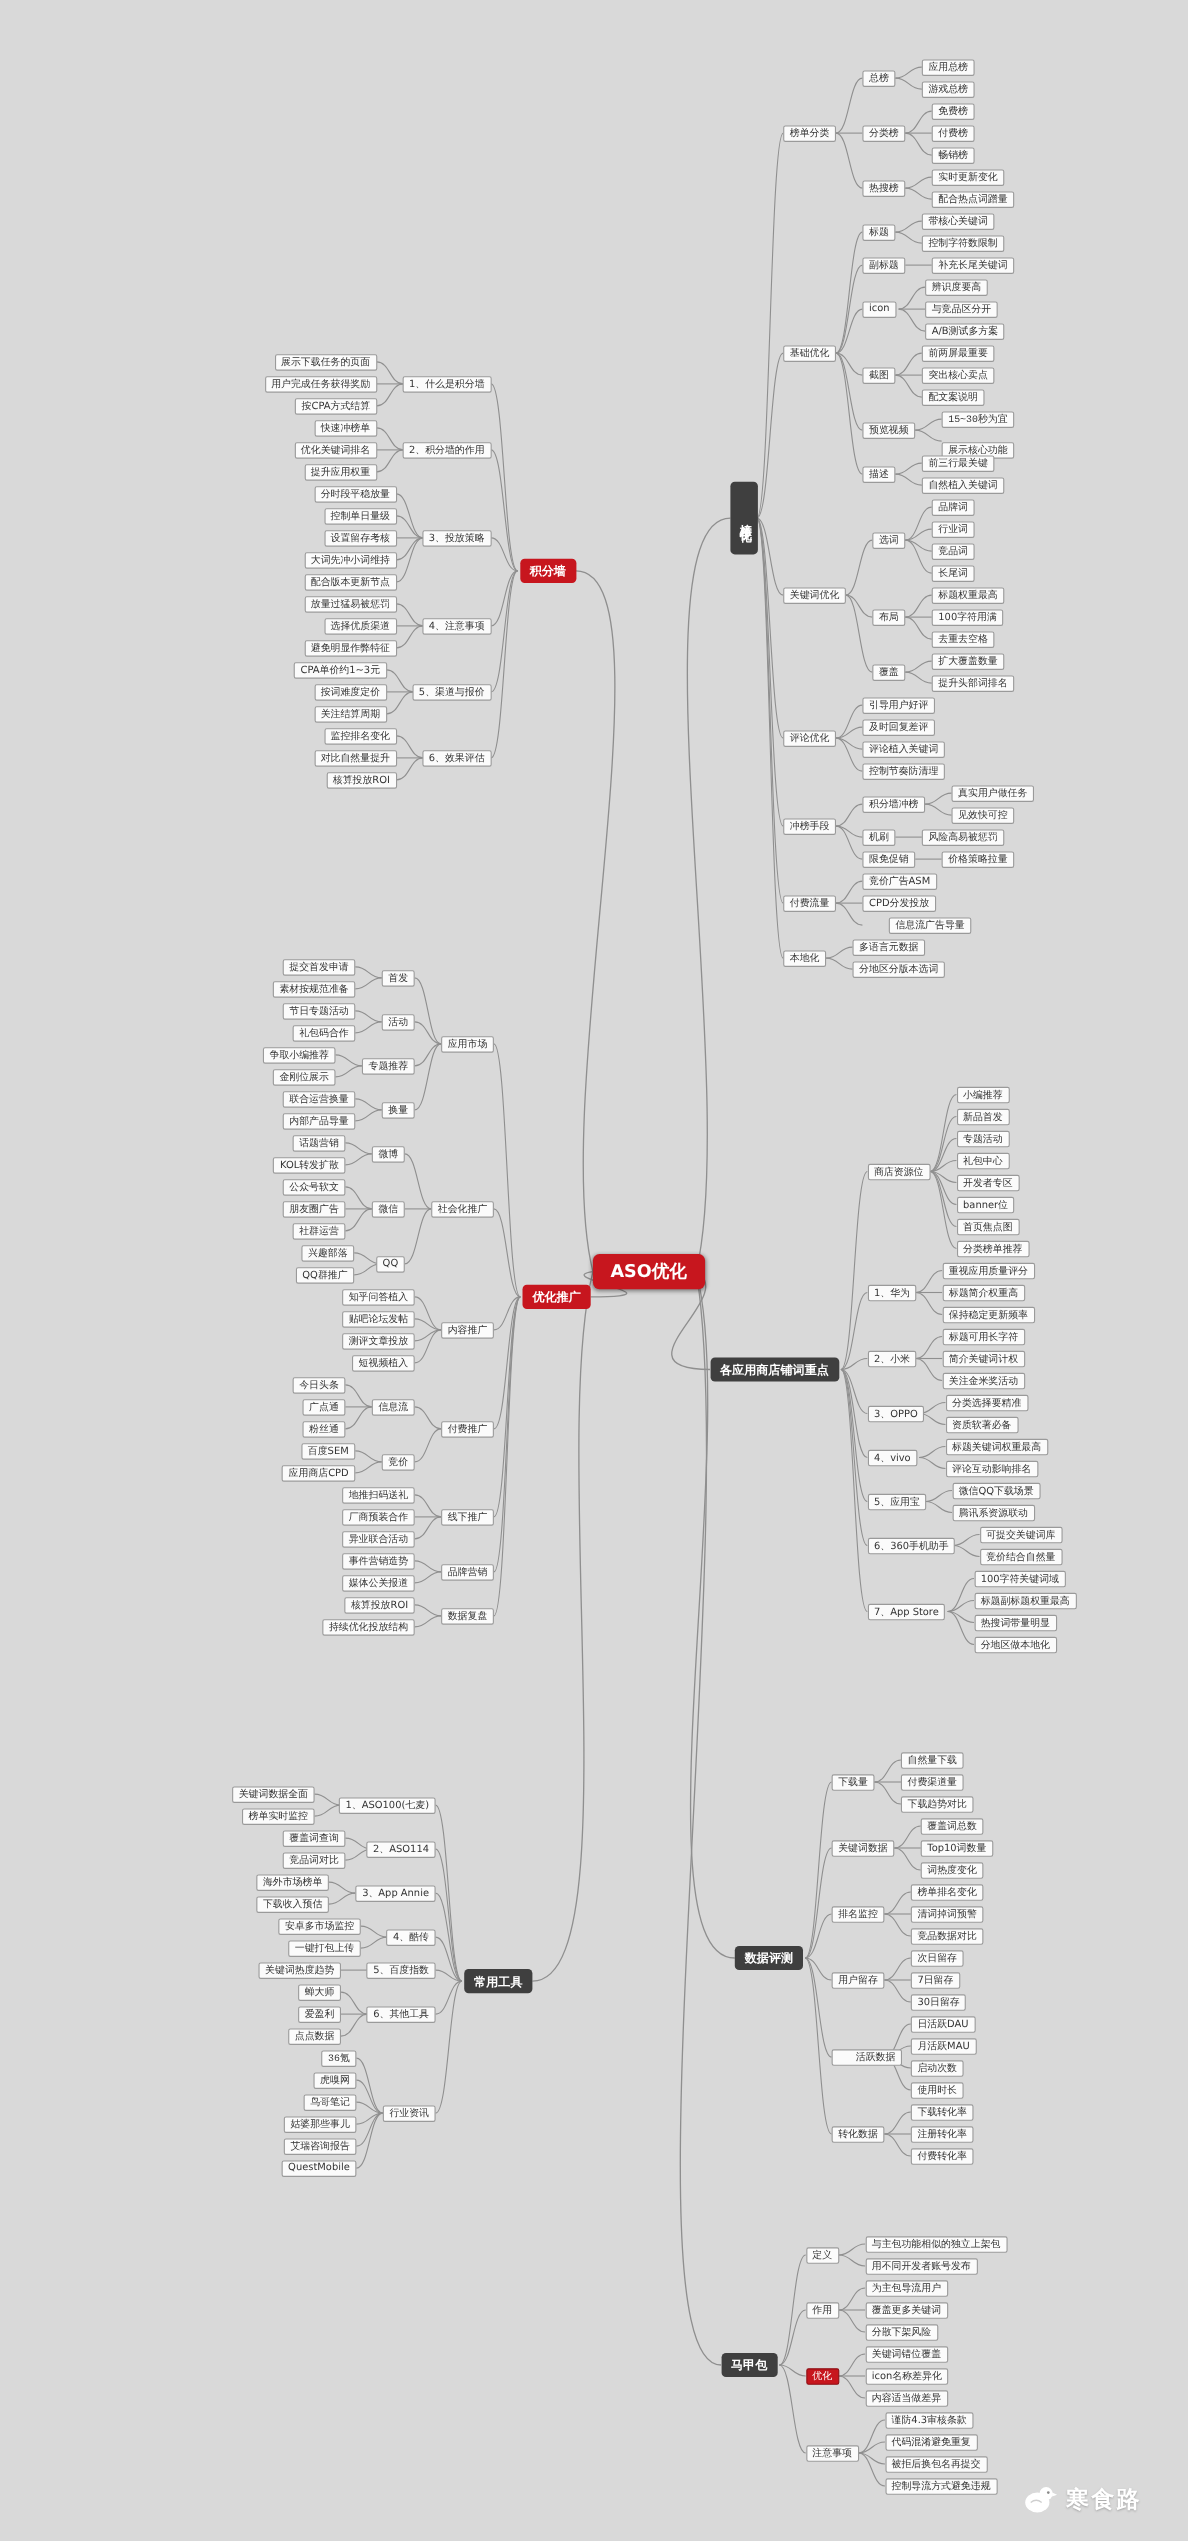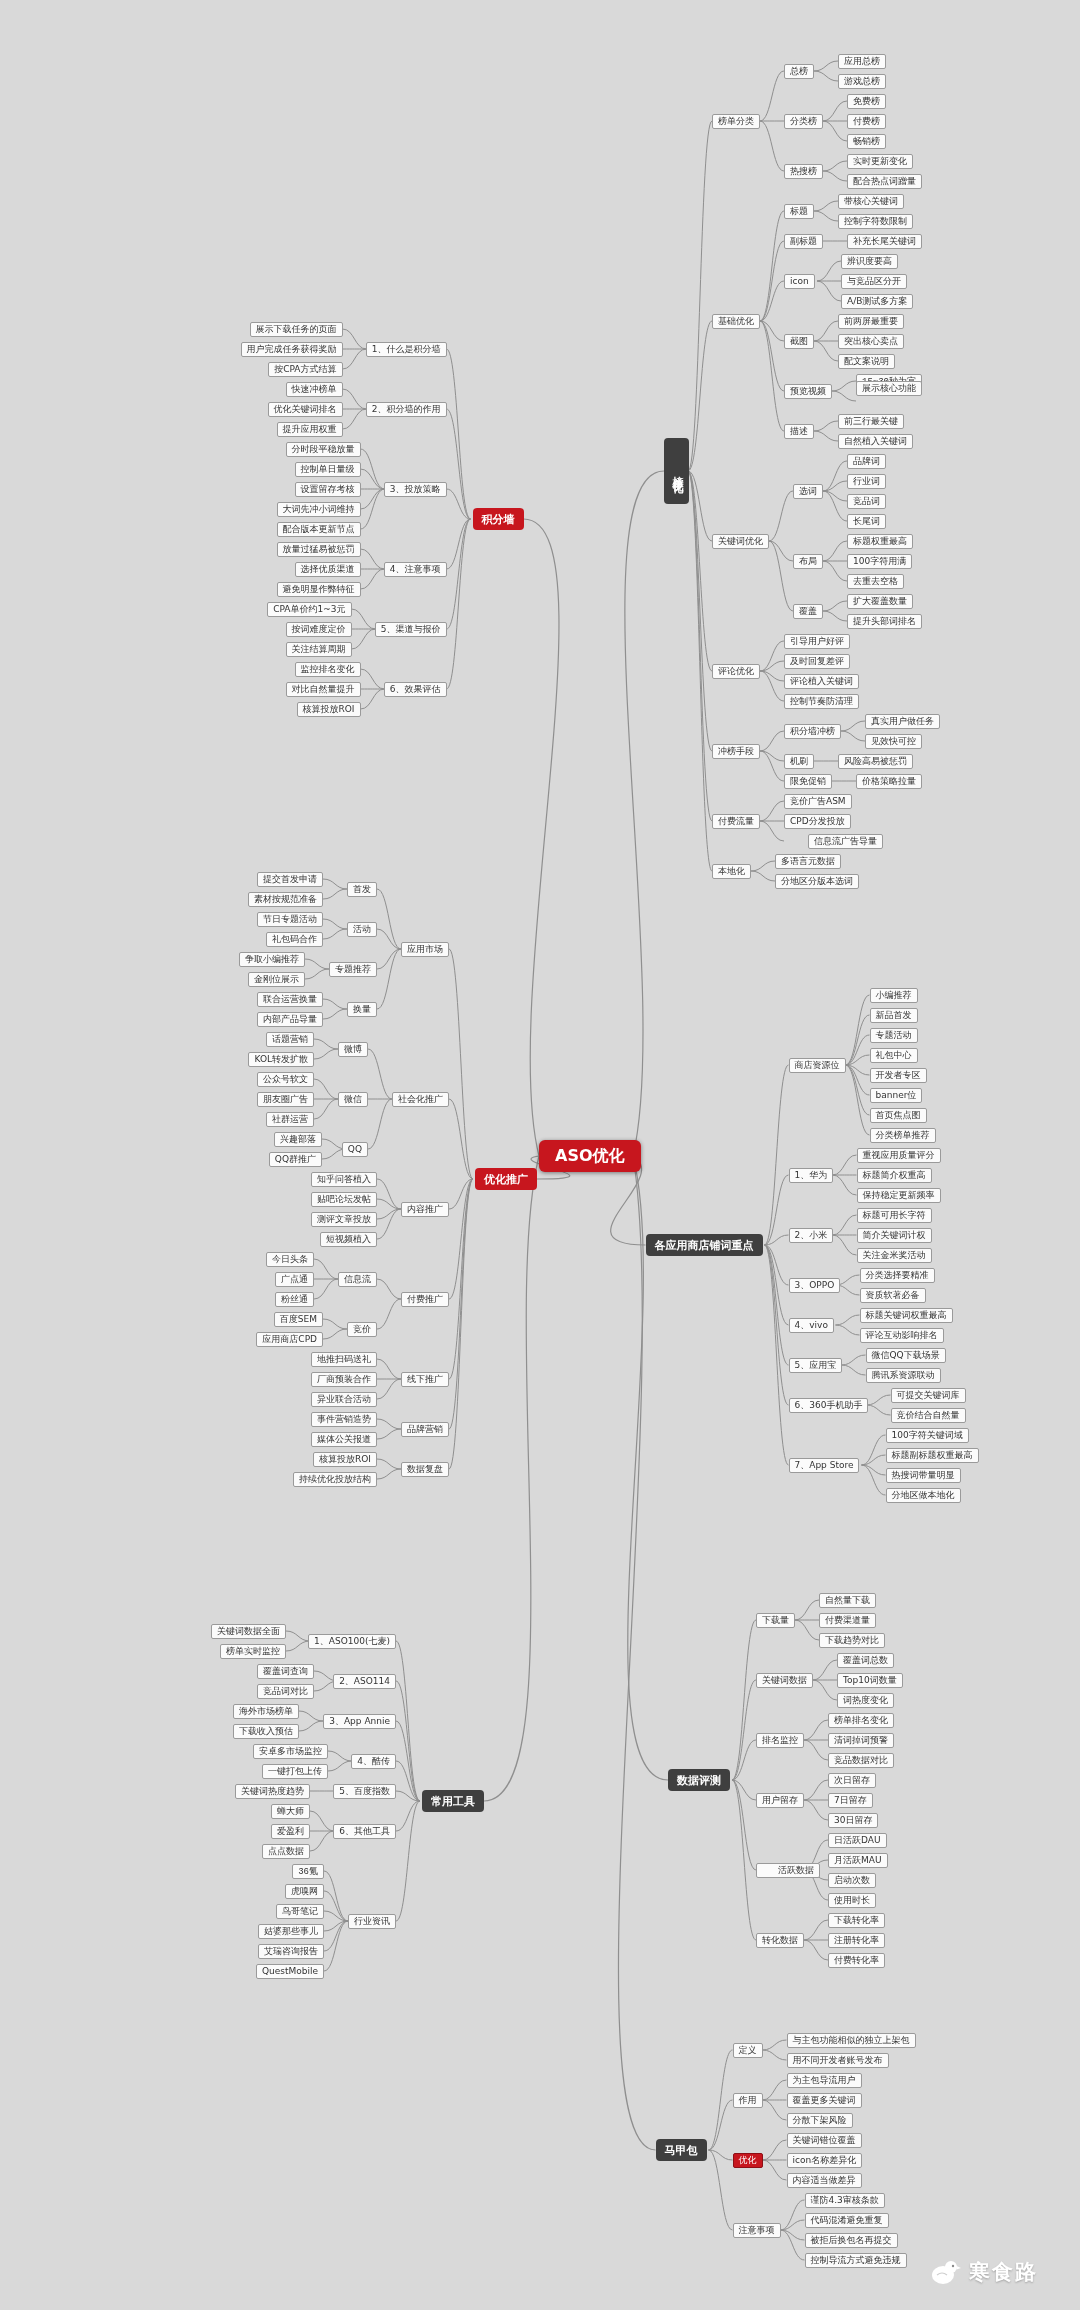--- a/index.html
+++ b/index.html
@@ -307,21 +307,21 @@
     <div class="node leaf" style="top: 273.5px; left: 784px;">icon</div>
     <div class="node leaf" style="top: 253.5px; left: 841px;">辨识度要高</div>
     <div class="node leaf" style="top: 273.5px; left: 841px;">与竞品区分开</div>
     <div class="node leaf" style="top: 293.5px; left: 841px;">A/B测试多方案</div>
     <div class="node leaf" style="top: 333.5px; left: 784px;">截图</div>
     <div class="node leaf" style="top: 313.5px; left: 838px;">前两屏最重要</div>
     <div class="node leaf" style="top: 333.5px; left: 838px;">突出核心卖点</div>
     <div class="node leaf" style="top: 353.5px; left: 838px;">配文案说明</div>
     <div class="node leaf" style="top: 383.5px; left: 784px;">预览视频</div>
     <div class="node leaf" style="top: 373.5px; left: 856px; font-family: Liberation Mono, monospace;">15~30秒为宜</div>
-    <div class="node leaf" style="top: 381px; left: 856px;">展示核心功能</div>
+    <div class="node leaf" style="top: 402px; left: 856px;">展示核心功能</div>
     <div class="node leaf" style="top: 423.5px; left: 784px;">描述</div>
     <div class="node leaf" style="top: 413.5px; left: 838px;">前三行最关键</div>
     <div class="node leaf" style="top: 433.5px; left: 838px;">自然植入关键词</div>
     <div class="node leaf" style="top: 533.5px; left: 712px;">关键词优化</div>
     <div class="node leaf" style="top: 483.5px; left: 793px;">选词</div>
     <div class="node leaf" style="top: 453.5px; left: 847px;">品牌词</div>
     <div class="node leaf" style="top: 473.5px; left: 847px;">行业词</div>
     <div class="node leaf" style="top: 493.5px; left: 847px;">竞品词</div>
     <div class="node leaf" style="top: 513.5px; left: 847px;">长尾词</div>
     <div class="node leaf" style="top: 553.5px; left: 793px;">布局</div>

